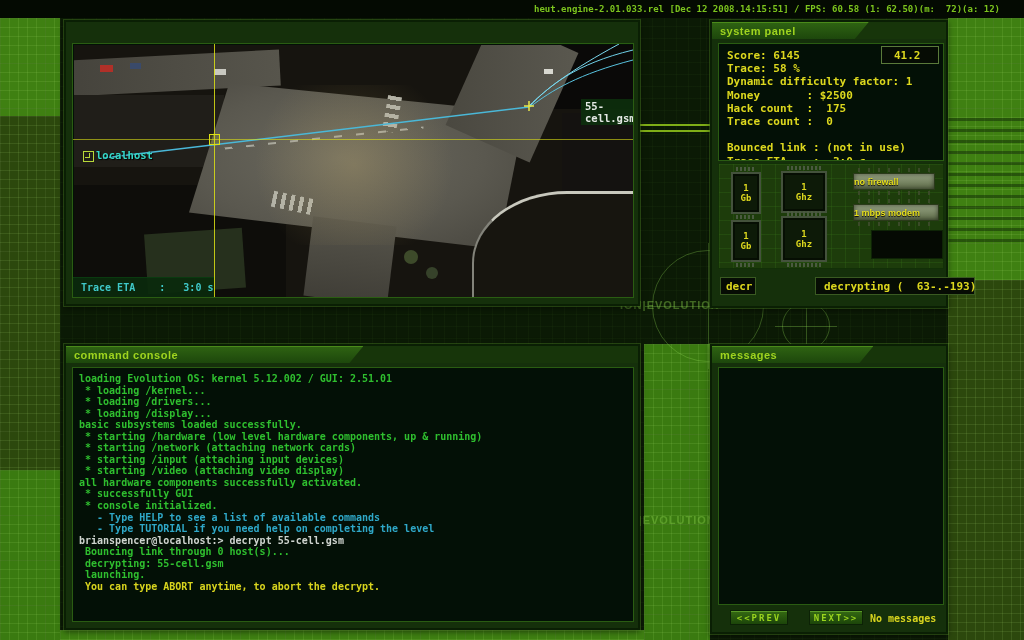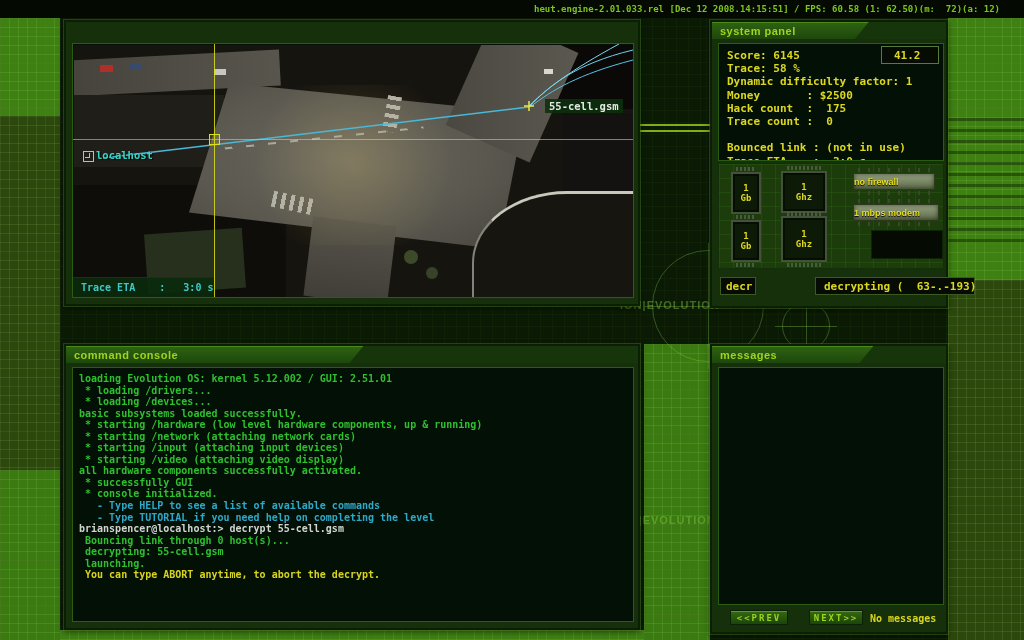--- a/index.html
+++ b/index.html
@@ -52,21 +52,21 @@
   .map-overlay-svg{position:absolute;left:0;top:0;z-index:4;}
   .crosshair-v{position:absolute;width:1px;background:rgba(220,224,20,.85);z-index:5;}
   .crosshair-h{position:absolute;height:1px;background:rgba(220,224,20,.6);z-index:5;}
   .crosshair-box{position:absolute;width:9px;height:9px;border:1px solid #dce014;background:rgba(220,224,20,.15);z-index:5;}
   .host-label{position:absolute;color:#35d8c8;font:bold 10.5px "DejaVu Sans Mono",monospace;text-shadow:1px 1px 1px #000;z-index:6;}
   .plusbox{position:absolute;width:9px;height:9px;border:1px solid #b8d838;z-index:6;}
   .plusbox::before,.plusbox::after{content:"";position:absolute;background:#b8d838;}
   .plusbox::before{left:50%;top:1px;width:1px;height:5px;}
   .plusbox::after{top:50%;left:1px;height:1px;width:5px;}
   .target-label{position:absolute;background:rgba(13,48,13,.88);color:#e4e8e4;font:bold 10.5px "DejaVu Sans Mono",monospace;
-    padding:1px 4px;z-index:6;}
+    padding:1px 4px;z-index:6;margin-left:36px;}
   .eta-bar{position:absolute;left:0;background:rgba(10,42,12,.9);border-top:1px solid #0a3a10;z-index:6;
     display:flex;align-items:center;padding-left:8px;box-sizing:border-box;}
   .eta-bar span{color:#3fc8c8;font:bold 10px "DejaVu Sans Mono",monospace;white-space:pre;}
   
   .stats-box{left:6px;top:21px;width:226px;height:118px;padding:5px 0 0 8px;}
   .stat-line{color:#ddd81e;font:bold 11px "DejaVu Sans Mono",monospace;white-space:pre;height:13.2px;line-height:13.2px;}
   .gauge{position:absolute;right:4px;top:2px;width:58px;height:18px;background:#060c04;border:1px solid #5a7a3a;
     color:#ddd81e;font:bold 11px "DejaVu Sans Mono",monospace;display:flex;align-items:center;padding-left:12px;box-sizing:border-box;}
   .hw-area{left:6px;top:141px;width:226px;height:106px;background-color:#1d3c0b;position:absolute;
     background-image:linear-gradient(rgba(90,180,40,.12) 1px,transparent 1px),linear-gradient(90deg,rgba(90,180,40,.12) 1px,transparent 1px);
@@ -238,22 +238,23 @@
 <div class="abs panel" style="left:64px;top:344px;width:576px;height:286px">
   <div class="title-bar">
     <div class="tab" style="width:52%">
       <span>command console</span>
     </div>
   </div>
   <div class="content-black console-area" style="left:6px;top:21px;width:562px;height:255px">
     <div>
 
     <div class="console-line c-green">loading Evolution OS: kernel 5.12.002 / GUI: 2.51.01</div>
+        <div class="console-line c-green"> * loading /kernel...</div>
         <div class="console-line c-green"> * loading /drivers...</div>
-        <div class="console-line c-green"> * loading /devices...</div>
+        <div class="console-line c-green"> * loading /display...</div>
         <div class="console-line c-green">basic subsystems loaded successfully.</div>
         <div class="console-line c-green"> * starting /hardware (low level hardware components, up &amp; running)</div>
         <div class="console-line c-green"> * starting /network (attaching network cards)</div>
         <div class="console-line c-green"> * starting /input (attaching input devices)</div>
         <div class="console-line c-green"> * starting /video (attaching video display)</div>
         <div class="console-line c-green">all hardware components successfully activated.</div>
         <div class="console-line c-green"> * successfully GUI</div>
         <div class="console-line c-green"> * console initialized.</div>
         <div class="console-line c-cyan">   - Type HELP to see a list of available commands</div>
         <div class="console-line c-cyan">   - Type TUTORIAL if you need help on completing the level</div>

